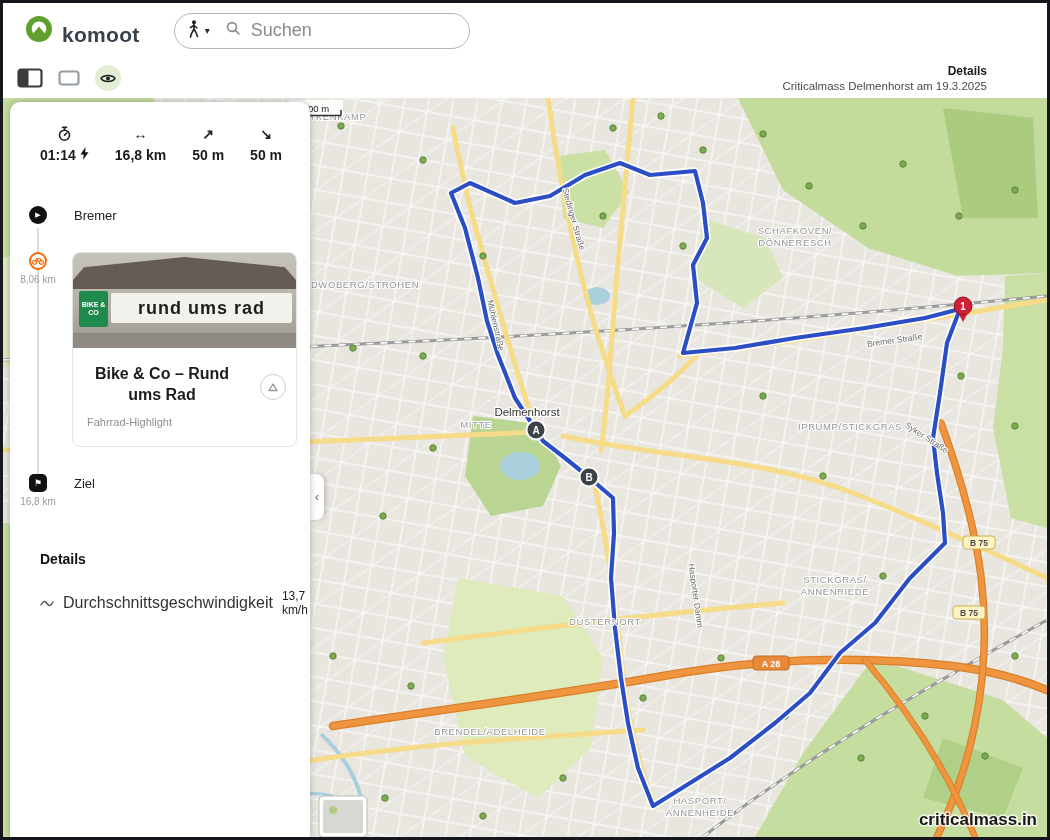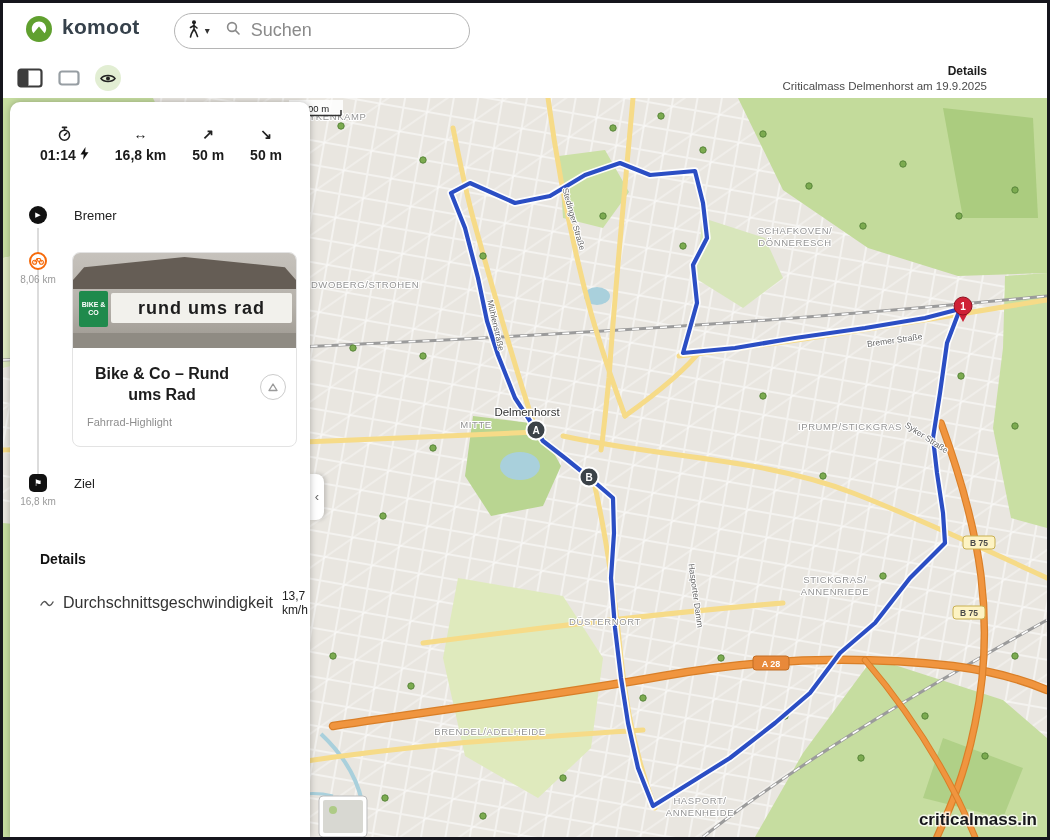--- a/index.html
+++ b/index.html
@@ -1,20 +1,20 @@
 <!DOCTYPE html>
 <html><head>
 <meta charset="utf-8">
 <style>
   html,body{margin:0;padding:0;background:#fff;}
   .frame{width:1050px;height:840px;box-sizing:border-box;border:3px solid #16161d;position:relative;
          background:#fff;font-family:"Liberation Sans",sans-serif;overflow:hidden;display:flex;flex-direction:column;}
   
   .header{height:55px;flex:0 0 auto;display:flex;align-items:center;padding-left:22px;gap:34px;background:#fff;}
-  .brand{display:flex;align-items:flex-start;gap:9px;cursor:pointer;}
+  .brand{display:flex;align-items:flex-end;gap:9px;cursor:pointer;}
   .wordmark{font-size:21px;font-weight:700;color:#36414b;letter-spacing:.3px;}
   .searchpill{width:296px;height:36px;border:1px solid #b5b5b5;border-radius:18px;display:flex;align-items:center;
               padding:0 12px;gap:8px;background:#fff;box-sizing:border-box;}
   .sport{display:flex;align-items:center;gap:5px;cursor:pointer;}
   .chev{font-size:10px;color:#333;}
   .pill-div{width:1px;height:20px;background:#e0e0e0;}
   .searchpill input{border:none;outline:none;flex:1;font-size:18px;color:#444;font-family:inherit;background:transparent;}
   .searchpill input::placeholder{color:#8a8a8a;}
   
   .toolbar{height:40px;flex:0 0 auto;display:flex;align-items:center;justify-content:space-between;
@@ -133,21 +133,21 @@
         <span class="eye-btn">
           <svg width="16" height="11" viewBox="0 0 16 11">
             <path d="M1 5.5 C4 1.5 12 1.5 15 5.5 C12 9.5 4 9.5 1 5.5 Z" fill="none" stroke="#222" stroke-width="1.5"></path>
             <circle cx="8" cy="5.5" r="2" fill="#222"></circle>
           </svg>
         </span>
       </button>
     </div>
     <div class="tb-right">
       <span class="tb-title">Details</span>
-      <span class="tb-sub">Criticalmass Delmenhorst am 19.9.2025</span>
+      <span class="tb-sub">Criticalmass Delmenhorst am 19.3.2025</span>
     </div>
   </div>
 
   <div class="maparea">
 
     <svg class="mapsvg" viewBox="0 0 1044 739" preserveAspectRatio="none">
       <defs>
         <pattern id="streets" width="24" height="24" patternUnits="userSpaceOnUse" patternTransform="rotate(10)">
           <path d="M0 12 H24 M12 0 V24" stroke="#ffffff" stroke-width="2"></path>
         </pattern>

